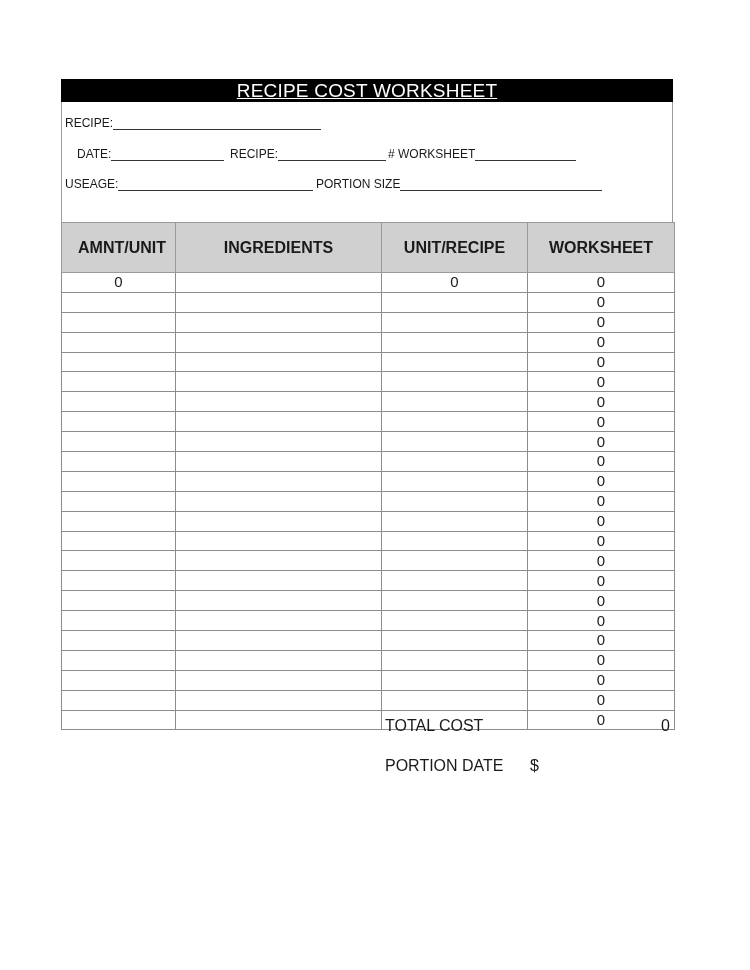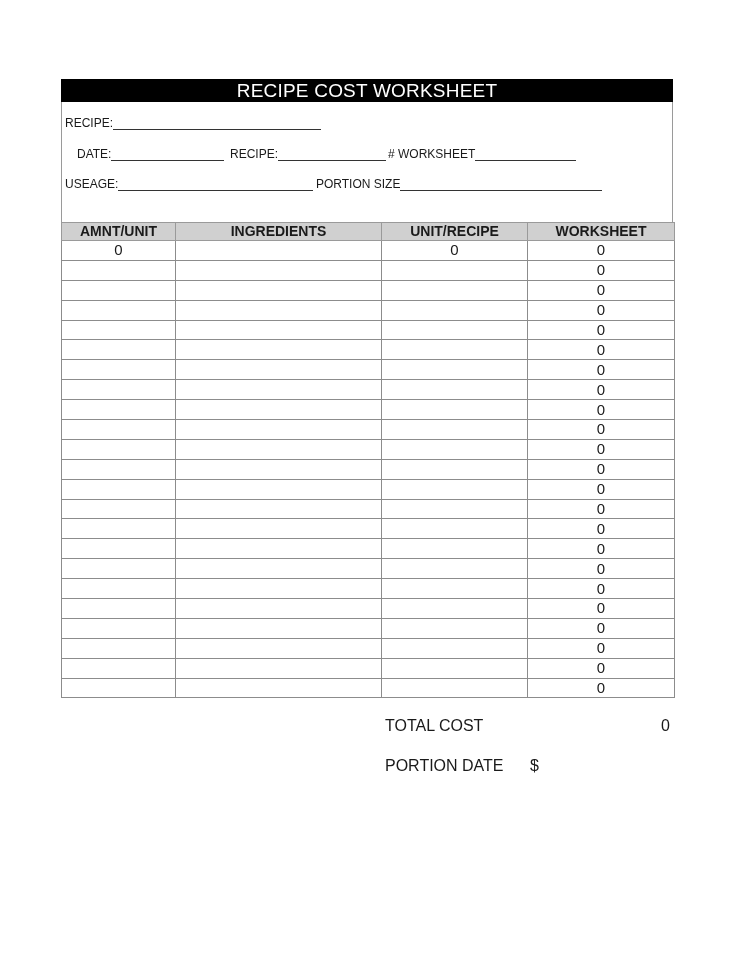--- a/index.html
+++ b/index.html
@@ -1,23 +1,23 @@
 <!DOCTYPE html>
 <html><head>
 <meta charset="utf-8">
 <style>
   html, body { margin:0; padding:0; background:#fff; }
   body { width:750px; height:970px; position:relative; overflow:hidden; font-family:"Liberation Sans", sans-serif; color:#1a1a1a; }
   .sheet { position:absolute; left:61px; top:79px; width:612px; }
-  .title-bar { height:23px; background:#000; color:#fff; text-align:center; font-size:19px; line-height:23px; letter-spacing:0.2px; }
+  .title-bar { height:23px; background:#000; color:#fff; text-align:center; font-size:19px; line-height:23px; letter-spacing:0.2px;text-decoration:underline; }
   .info { position:relative; height:120px; border-left:1px solid #9a9a9a; border-right:1px solid #9a9a9a; }
   .fld { position:absolute; font-weight:normal; font-size:12px; white-space:nowrap; display:flex; align-items:flex-end; }
   .line { display:inline-block; border-bottom:1.5px solid #333; height:12px; }
   table { border-collapse:collapse; width:613px; table-layout:fixed; position:absolute; left:61px; top:222px; }
-  th { background:#d0d0d0; font-size:14px; font-weight:bold; height:17px; padding:0; border:1px solid #9a9a9a; line-height:17px; }
+  th { background:#d0d0d0; font-size:16px; font-weight:bold; height:17px; padding:16px; border:1px solid #9a9a9a; line-height:17px; }
   td { height:18.9px; padding:0; border:1px solid #8c8c8c; font-size:15px; text-align:center; line-height:18px; }
   .totals { position:absolute; left:385px; font-size:16px; }
   .tval { position:absolute; font-size:16px; }
 </style>
 </head>
 <body>
 
 <div class="sheet">
   <div class="title-bar">RECIPE COST WORKSHEET</div>
   <div class="info">

